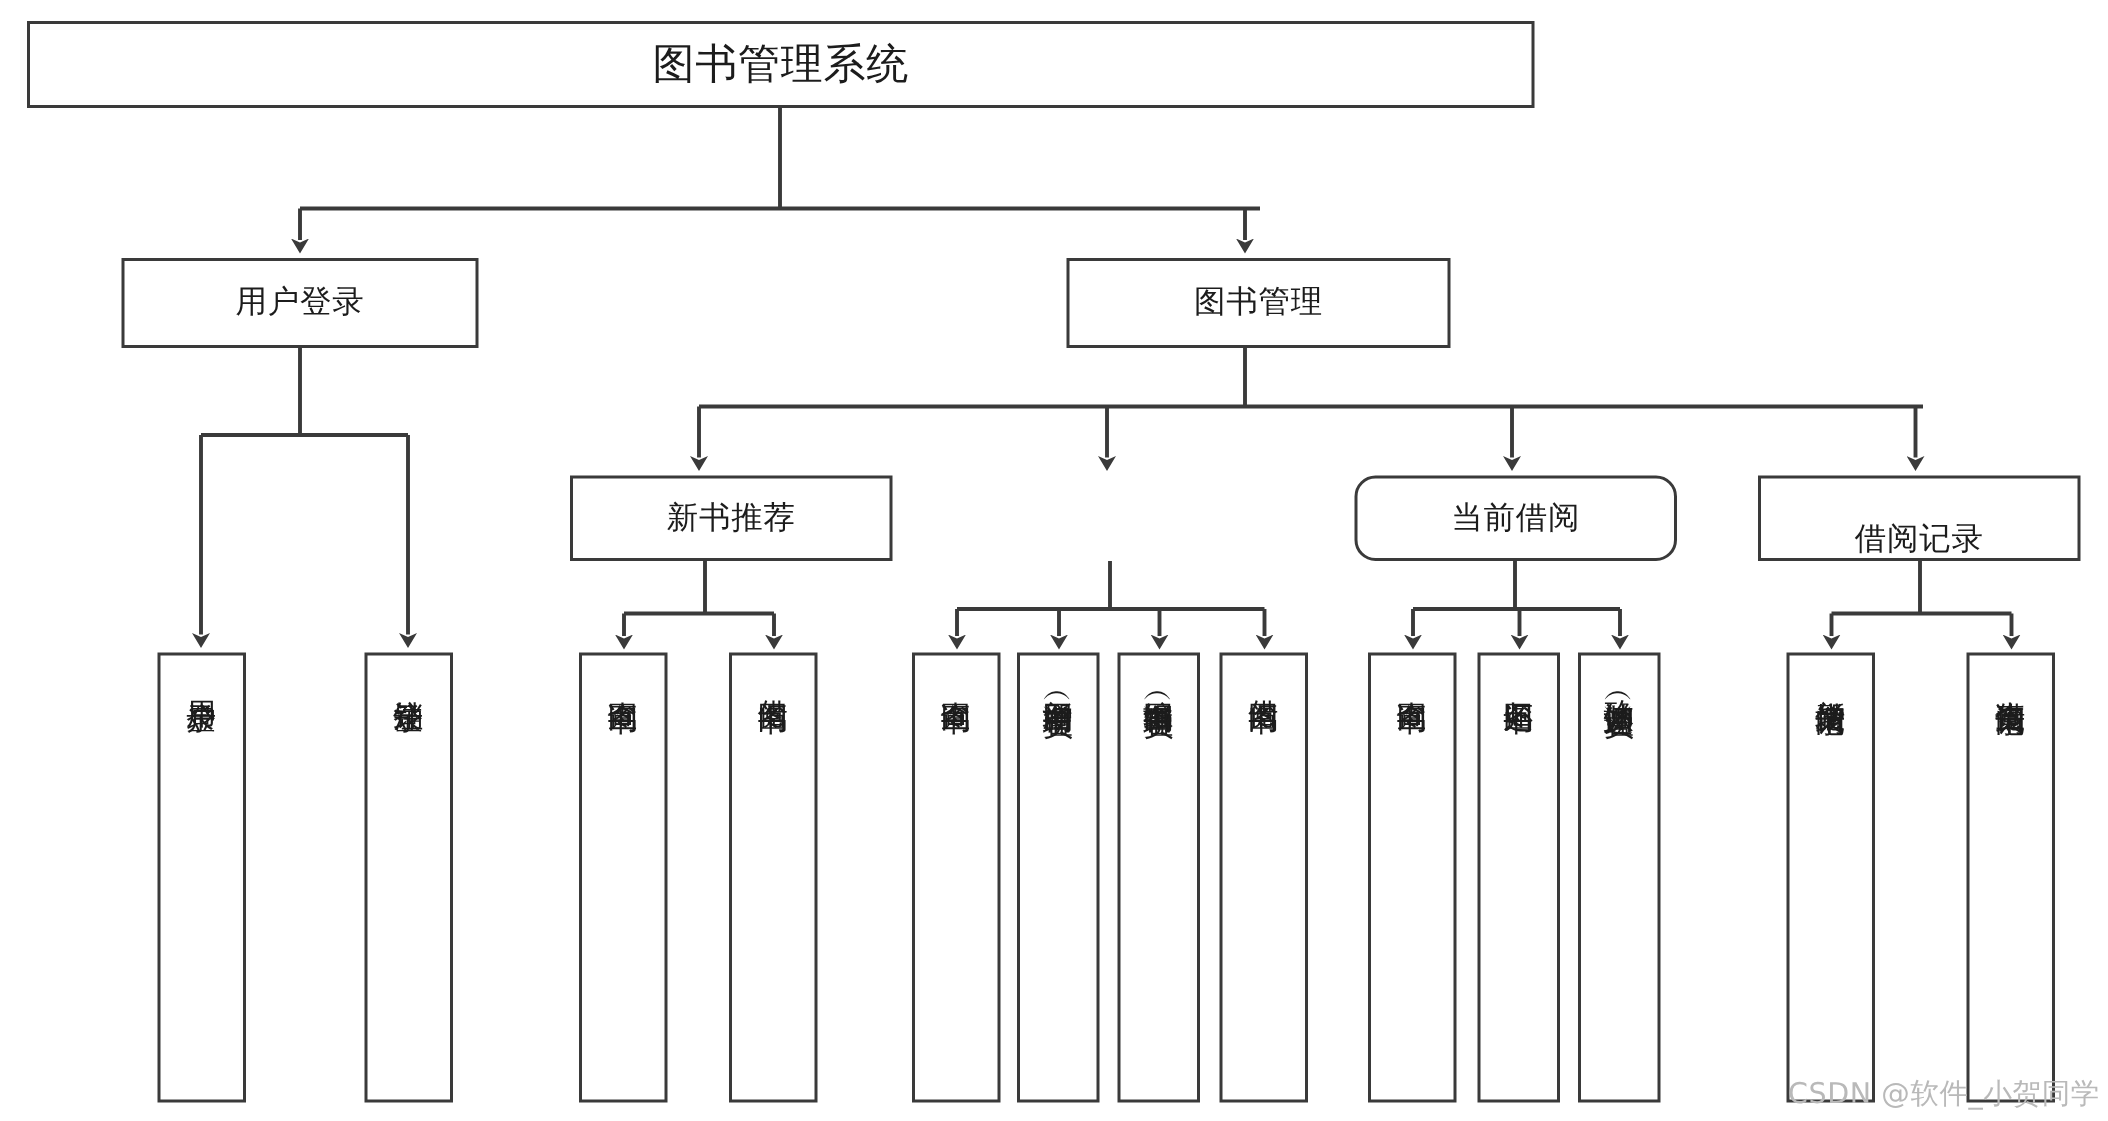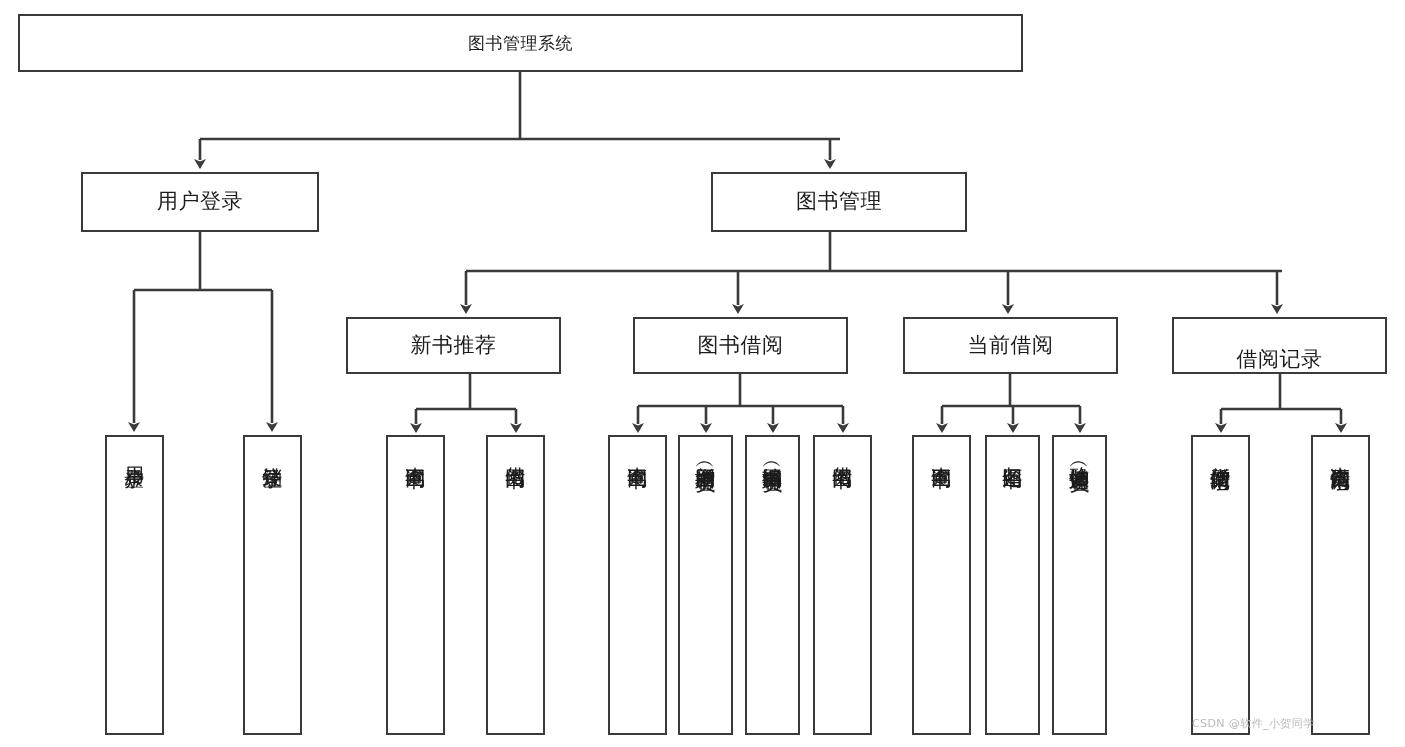--- a/index.html
+++ b/index.html
@@ -34,40 +34,40 @@
     justify-content: center;
     color: #1c1c1c;
   }
   .node-h {
     font-size: 21px;
     letter-spacing: 0.5px;
     line-height: 1.2;
     white-space: nowrap;
   }
   .node-root {
-    font-size: 17px;
+    font-size: 28px;
     letter-spacing: 0.5px;
     white-space: nowrap;
   }
   .node-v {
     align-items: flex-start;
     padding-top: 14px;
   }
   .vlabel {
     writing-mode: vertical-rl;
     text-orientation: upright;
     font-size: 20px;
     line-height: 1.32;
     letter-spacing: 1px;
     white-space: nowrap;
     text-align: left;
   }
   .watermark {
     position: absolute;
-    font-size: 11px;
+    font-size: 19px;
     color: #b9b9b9;
     white-space: nowrap;
     letter-spacing: 0.4px;
     font-family: "DejaVu Sans", "Liberation Sans", sans-serif;
   }
 </style>
 </head>
 <body>
 
 <div id="canvas">
@@ -138,27 +138,24 @@
     <span>图书管理系统</span>
   </div>
 
   <div class="node node-h" style="left:81px; top:172px; width:238px; height:60px;">
     <span>用户登录</span>
   </div>
   <div class="node node-h" style="left:711px; top:172px; width:256px; height:60px;">
     <span>图书管理</span>
   </div>
 
-  <div class="node node-h" style="left:346px; top:317px; width:215px; height:57px;">
+  <div class="node node-h" style="left:380px; top:317px; width:215px; height:57px;">
     <span>新书推荐</span>
   </div>
-  <div class="node node-h" style="left:633px; top:317px; width:215px; height:57px;">
-    <span>图书借阅</span>
-  </div>
-  <div class="node node-h" style="left:903px; top:317px; width:215px; height:57px;">
+  <div class="node node-h" style="left:903px; top:317px; width:215px; height:57px;border-radius:14px;">
     <span>当前借阅</span>
   </div>
   <div class="node node-h" style="left:1172px; top:317px; width:215px; height:57px;align-items:flex-end;">
     <span>借阅记录</span>
   </div>
 
   <div class="node node-v" style="left:105px; top:435px; width:59px; height:300px;">
     <span class="vlabel">用户登录</span>
   </div>
   <div class="node node-v" style="left:243px; top:435px; width:59px; height:300px;">

